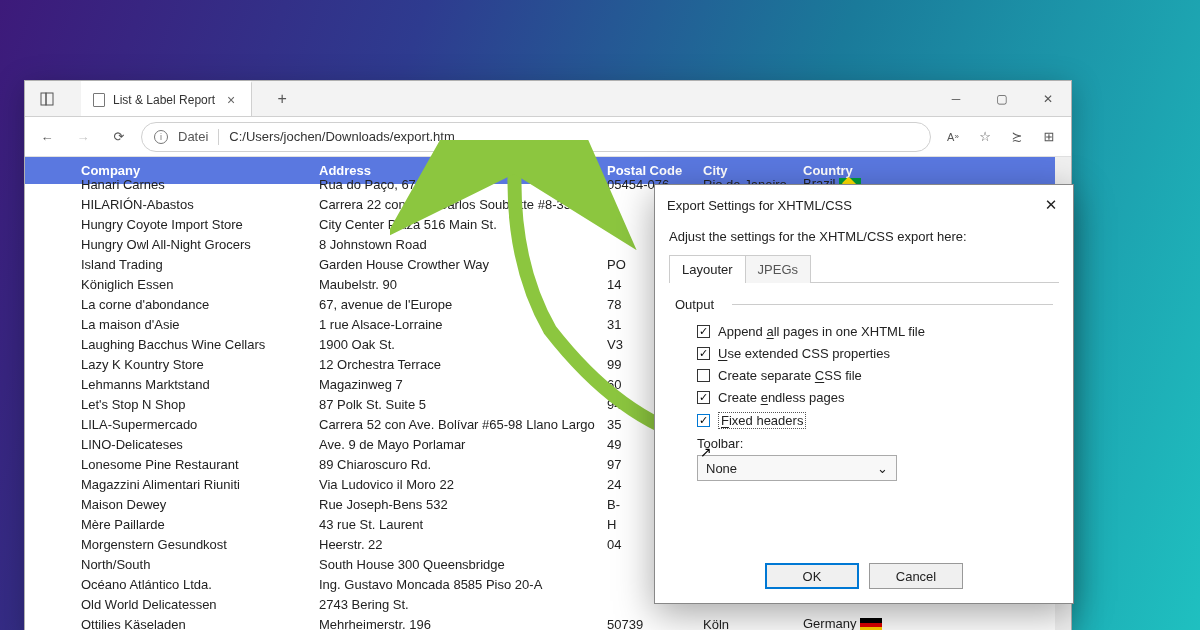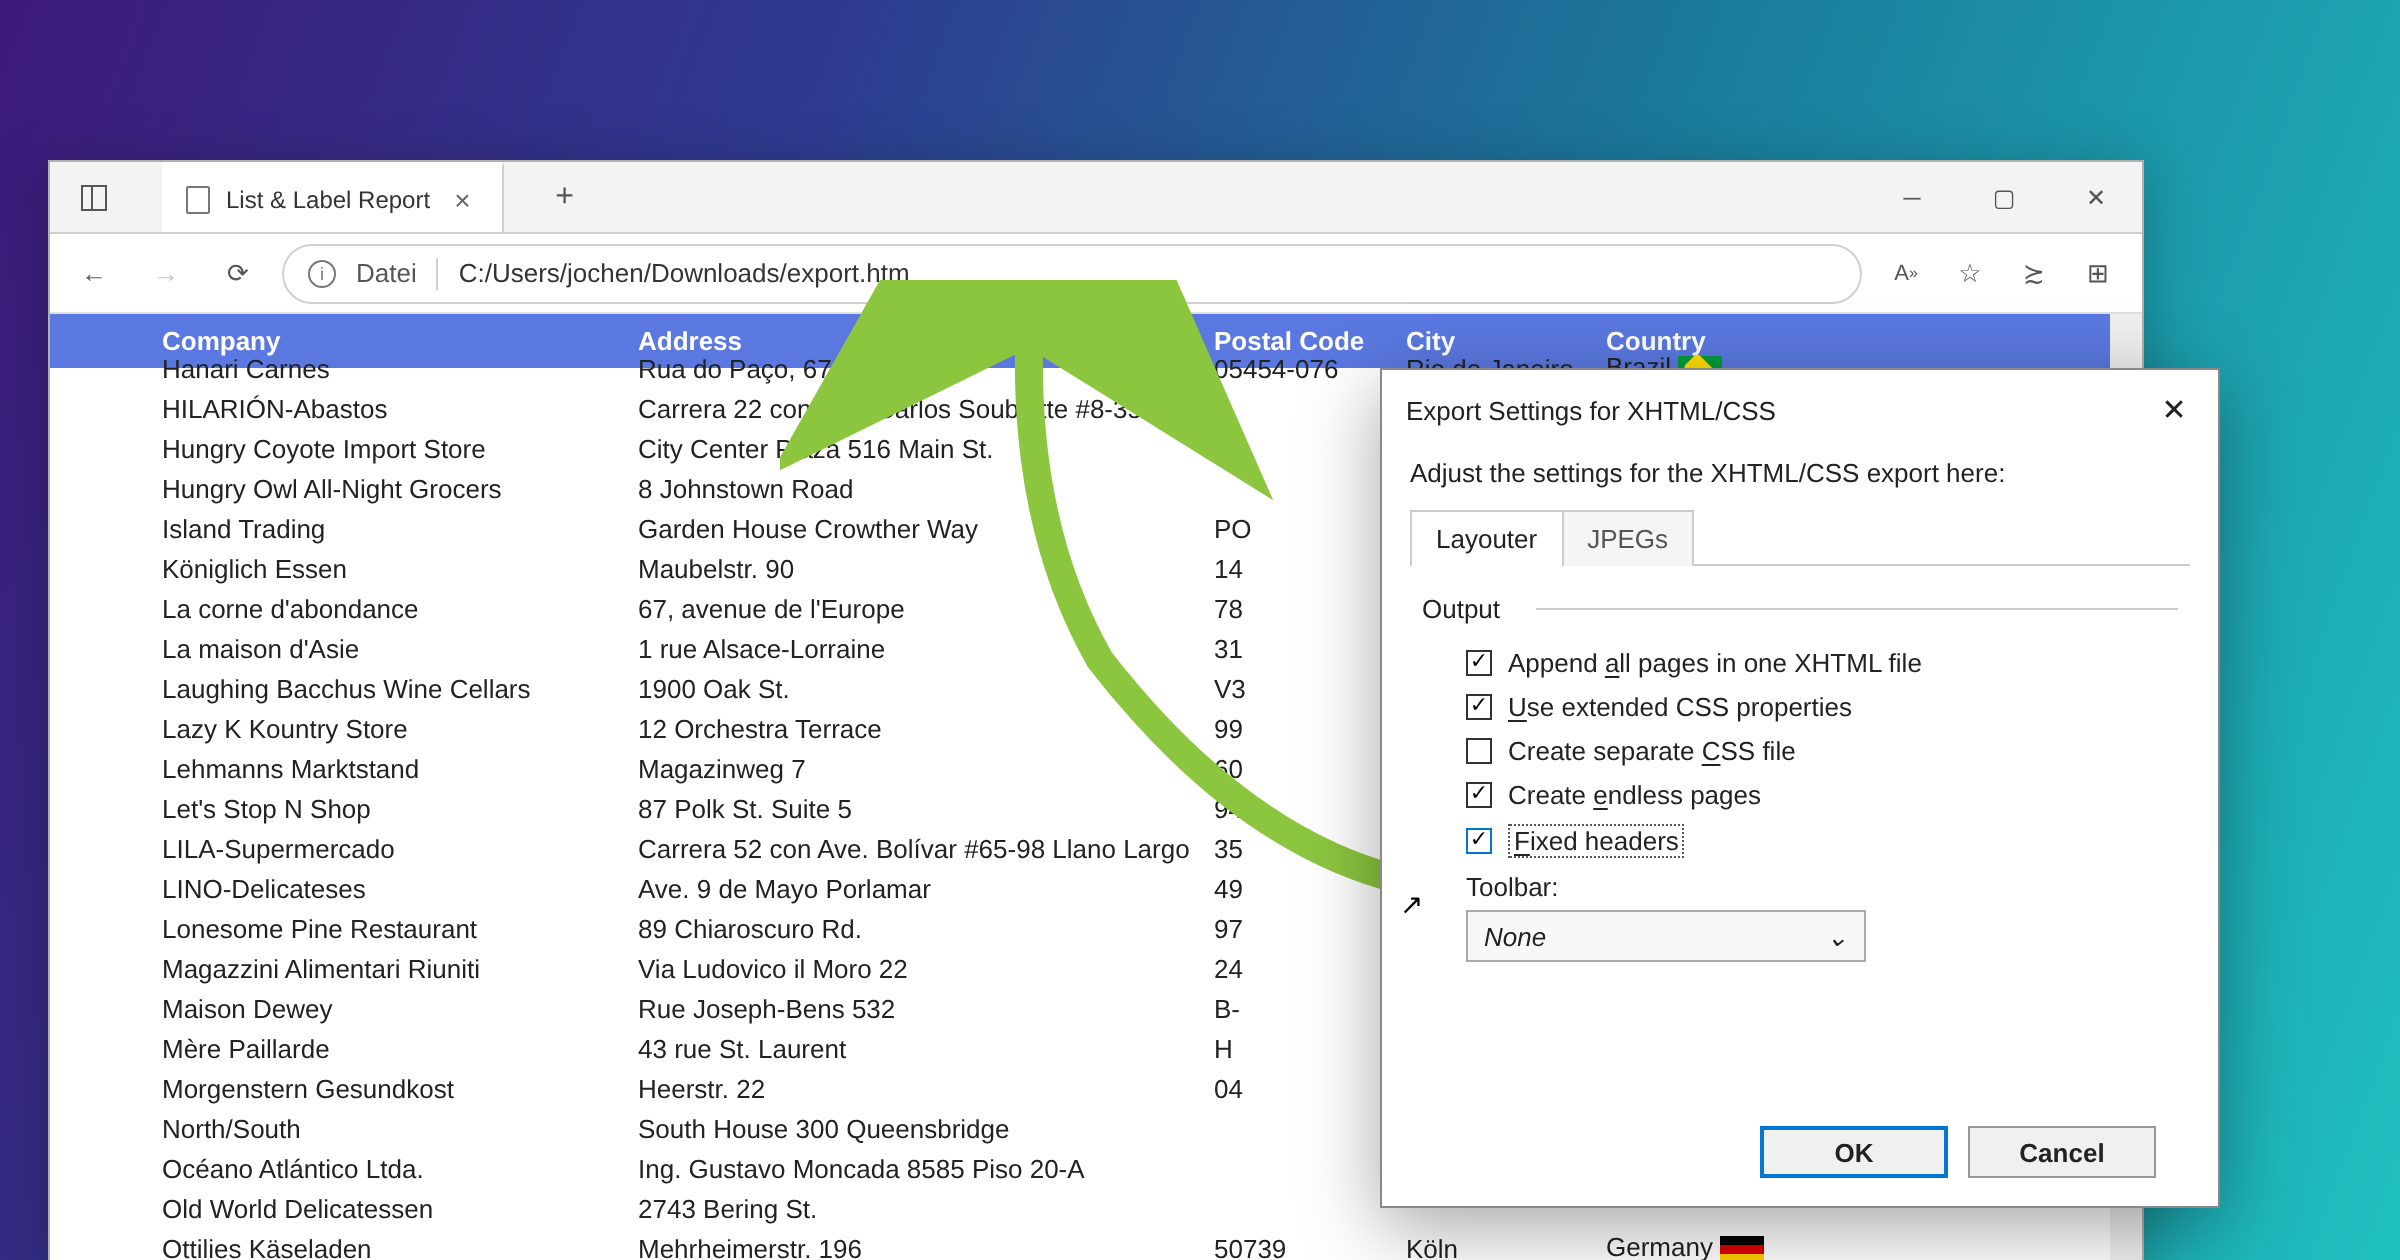--- a/index.html
+++ b/index.html
@@ -40,41 +40,41 @@
   .row .c5 { width: 100px; overflow: hidden; }
   .flag { display: inline-block; width: 22px; height: 14px; vertical-align: middle; }
   .flag-br { background: linear-gradient(#009c3b,#009c3b); position: relative; }
   .flag-br::after { content:""; position:absolute; left:4px; top:2px; width:14px; height:10px; background:#ffdf00; transform: rotate(45deg); border-radius:2px; }
   .flag-de { background: linear-gradient(#000 33%, #dd0000 33% 66%, #ffce00 66%); }
   
   .scrollbar { position: absolute; right: 0; top: 0; bottom: 0; width: 16px; background: #f0f0f0; }
   .thumb { position: absolute; left: 2px; right: 2px; top: 140px; height: 80px; background: #c4c4c4; border-radius: 2px; }
   
   
-  .dialog { position: absolute; left: 690px; top: 184px; width: 420px; height: 420px; background: #fff; border: 1px solid #888; box-shadow: 0 10px 36px rgba(0,0,0,0.35); font-size: 13px; color: #222; display: flex; flex-direction: column; }
+  .dialog { position: absolute; left: 654px; top: 184px; width: 420px; height: 420px; background: #fff; border: 1px solid #888; box-shadow: 0 10px 36px rgba(0,0,0,0.35); font-size: 13px; color: #222; display: flex; flex-direction: column; }
   .dlg-title { display: flex; align-items: center; justify-content: space-between; padding: 8px 8px 8px 12px; }
   .dlg-close { width: 28px; height: 24px; display: flex; align-items: center; justify-content: center; font-size: 15px; }
   .dlg-body { padding: 4px 14px 0 14px; flex: 1; }
   .dlg-sub { margin-bottom: 10px; }
   .tabs { display: flex; border-bottom: 1px solid #ccc; }
   .tab { padding: 6px 12px; border: 1px solid #ccc; border-bottom: none; background: #fff; margin-right: -1px; position: relative; top: 1px; }
   .tab.inactive { background: #f5f5f5; color: #555; }
   .section { padding: 14px 6px 0 6px; }
   .section-head { display: flex; align-items: center; gap: 18px; margin-bottom: 12px; }
   .section-head .line { flex: 1; height: 1px; background: #ccc; }
   .checks { padding-left: 22px; }
   .chk-row { display: flex; align-items: center; gap: 8px; margin-bottom: 7px; }
   .chk { width: 13px; height: 13px; border: 1px solid #333; display: flex; align-items: center; justify-content: center; font-size: 11px; color: #000; position: relative; }
   .chk.checked::after { content: "✓"; font-size: 11px; line-height: 1; }
   .chk.hl { border-color: #0078d4; }
   .focus-rect { border: 1px dotted #555; padding: 0 2px; }
   .u { text-decoration: underline; text-underline-offset: 2px; }
   .toolbar-label { margin: 4px 0 4px 22px; }
-  .select { margin-left: 22px; width: 200px; height: 26px; border: 1px solid #aaa; display: flex; align-items: center; justify-content: space-between; padding: 0 8px; background: #f8f8f8; font-style: italic; }
-  .dlg-foot { display: flex; justify-content: flex-end; gap: 10px; padding: 10px 31px 14px; font-weight: bold; }
+  .select { margin-left: 22px; width: 200px; height: 26px; border: 1px solid #aaa; display: flex; align-items: center; justify-content: space-between; padding: 0 8px; background: #f8f8f8; }
+  .dlg-foot { display: flex; justify-content: center; gap: 10px; padding: 10px 31px 14px; }
   .btn { width: 94px; height: 26px; border: 1px solid #999; background: #f0f0f0; display: flex; align-items: center; justify-content: center; }
   .btn.primary { border: 1px solid #0078d4; box-shadow: inset 0 0 0 1px #0078d4; }
   
   
   .arrow { position: absolute; left: 390px; top: 140px; width: 420px; height: 340px; pointer-events: none; }
   .cursor { position: absolute; font-size: 14px; color: #000; }
 </style>
 </head>
 <body>
 

